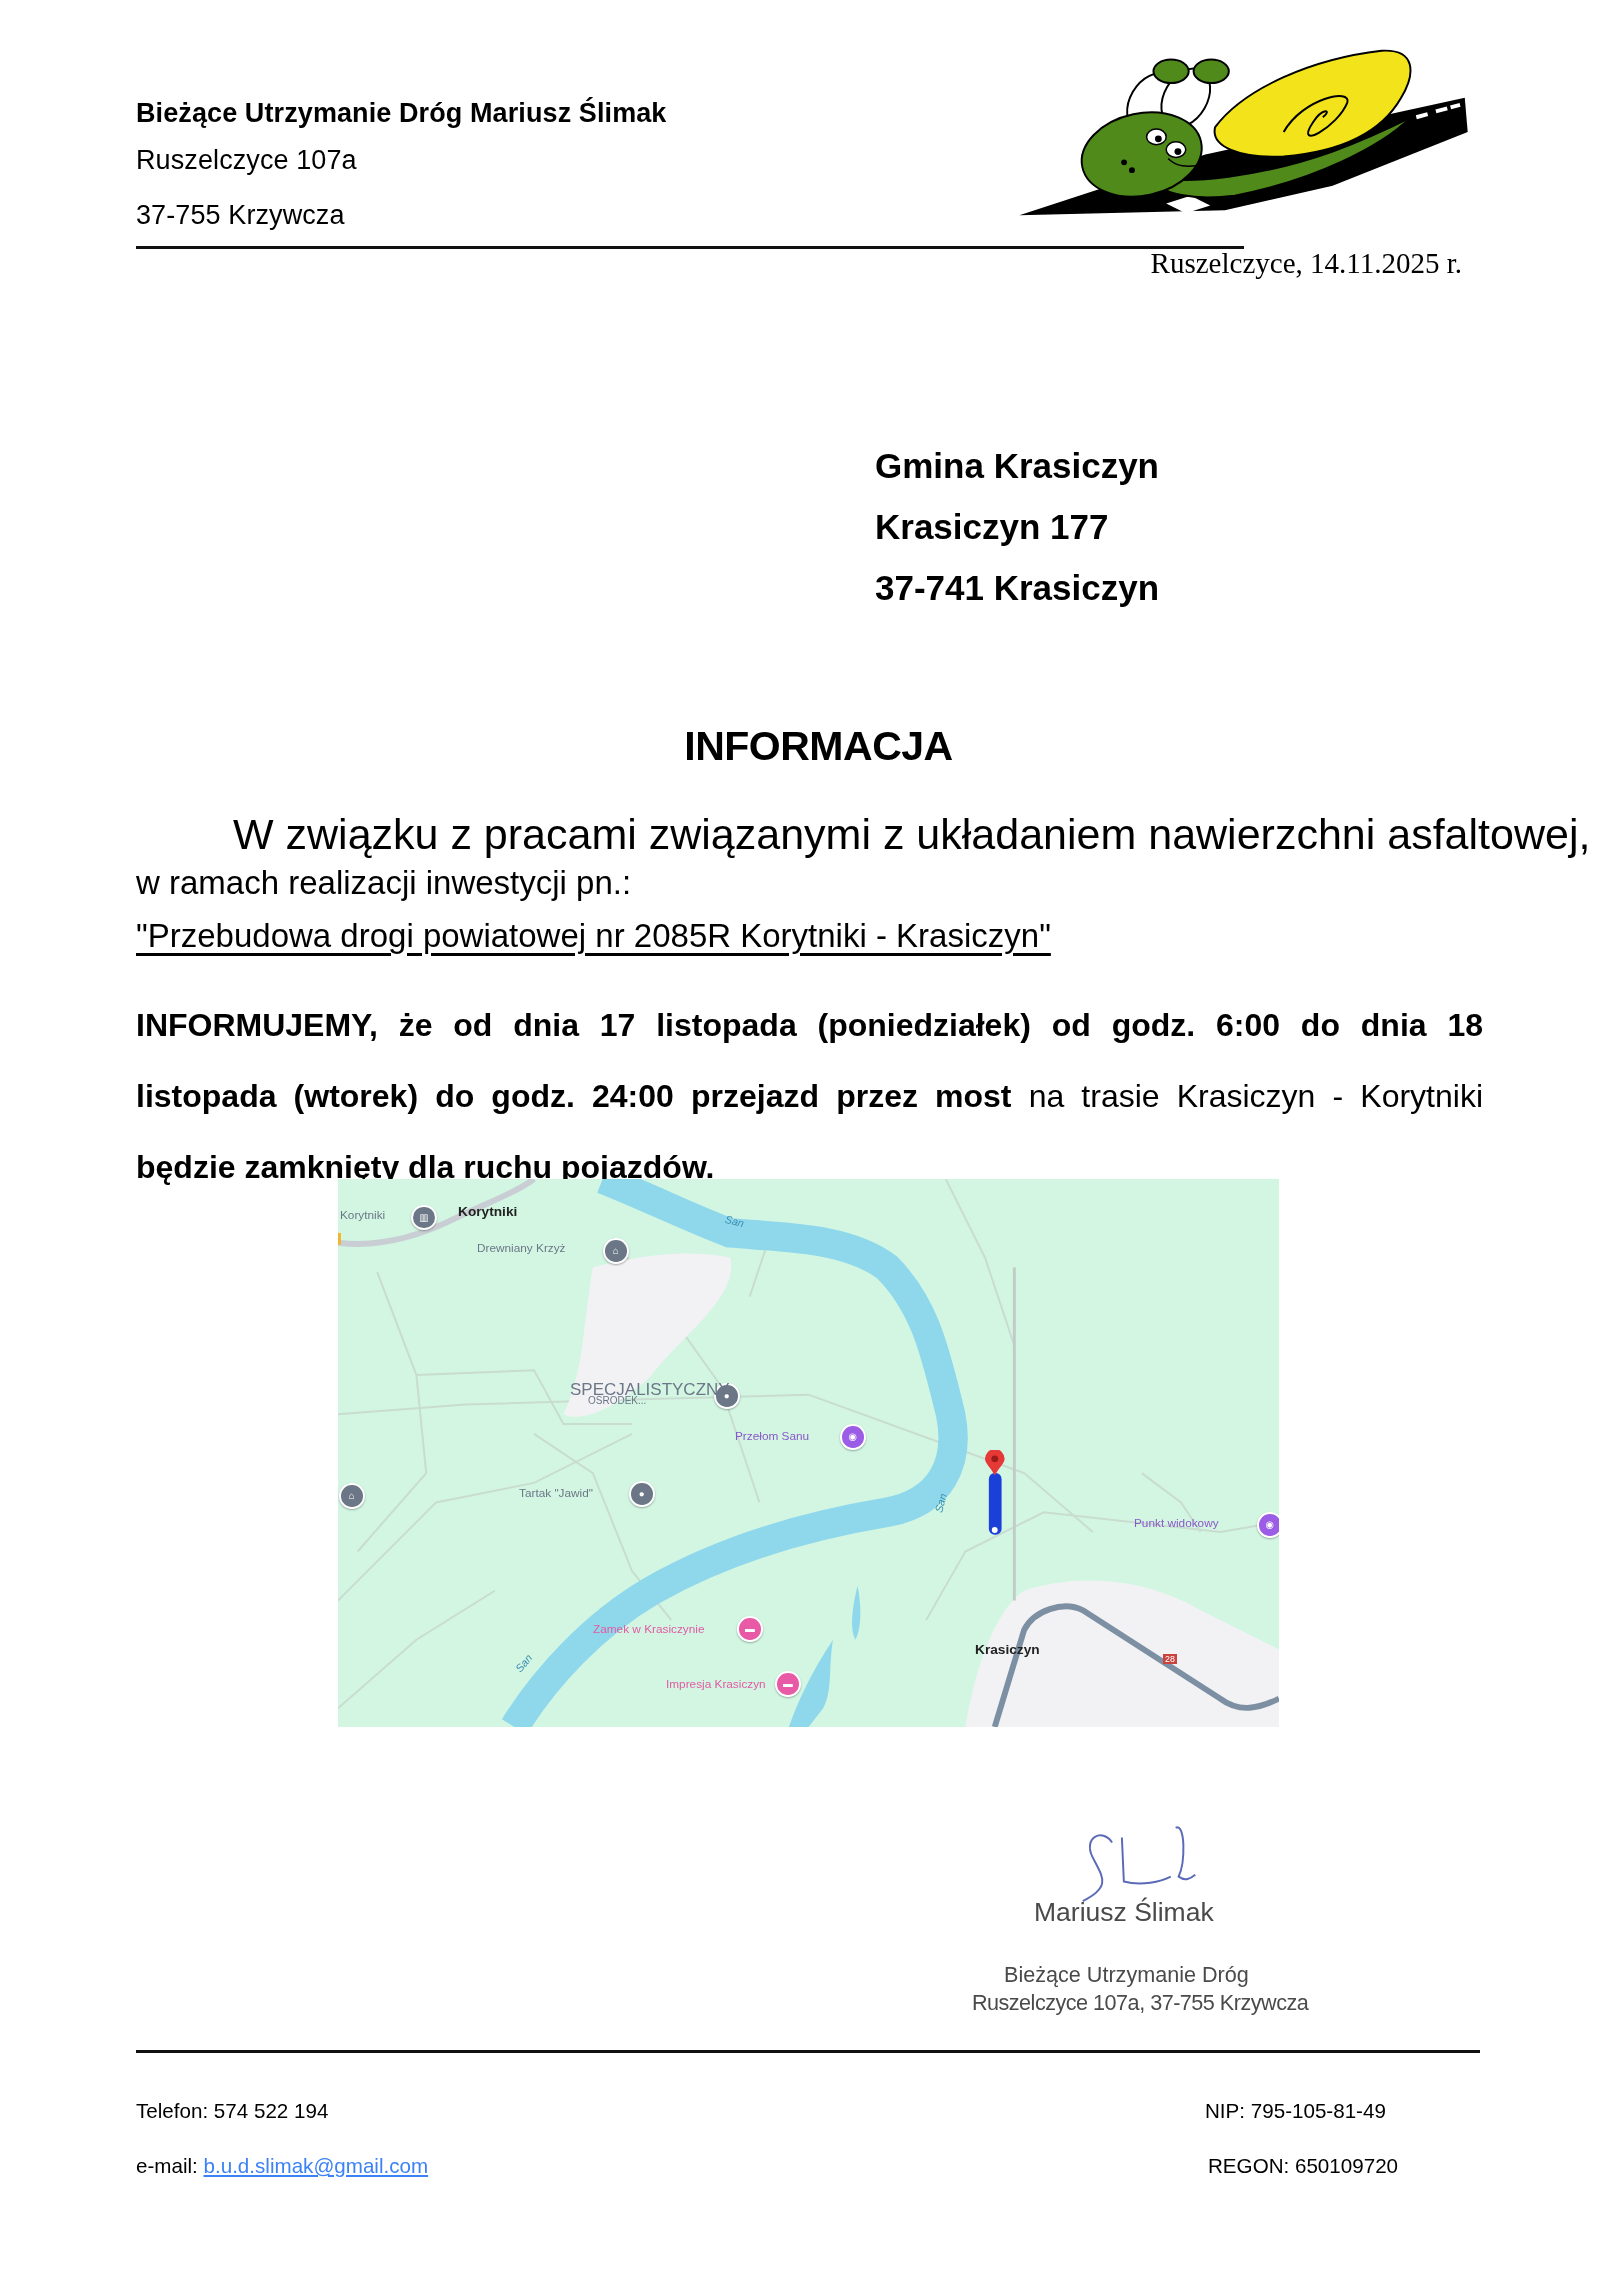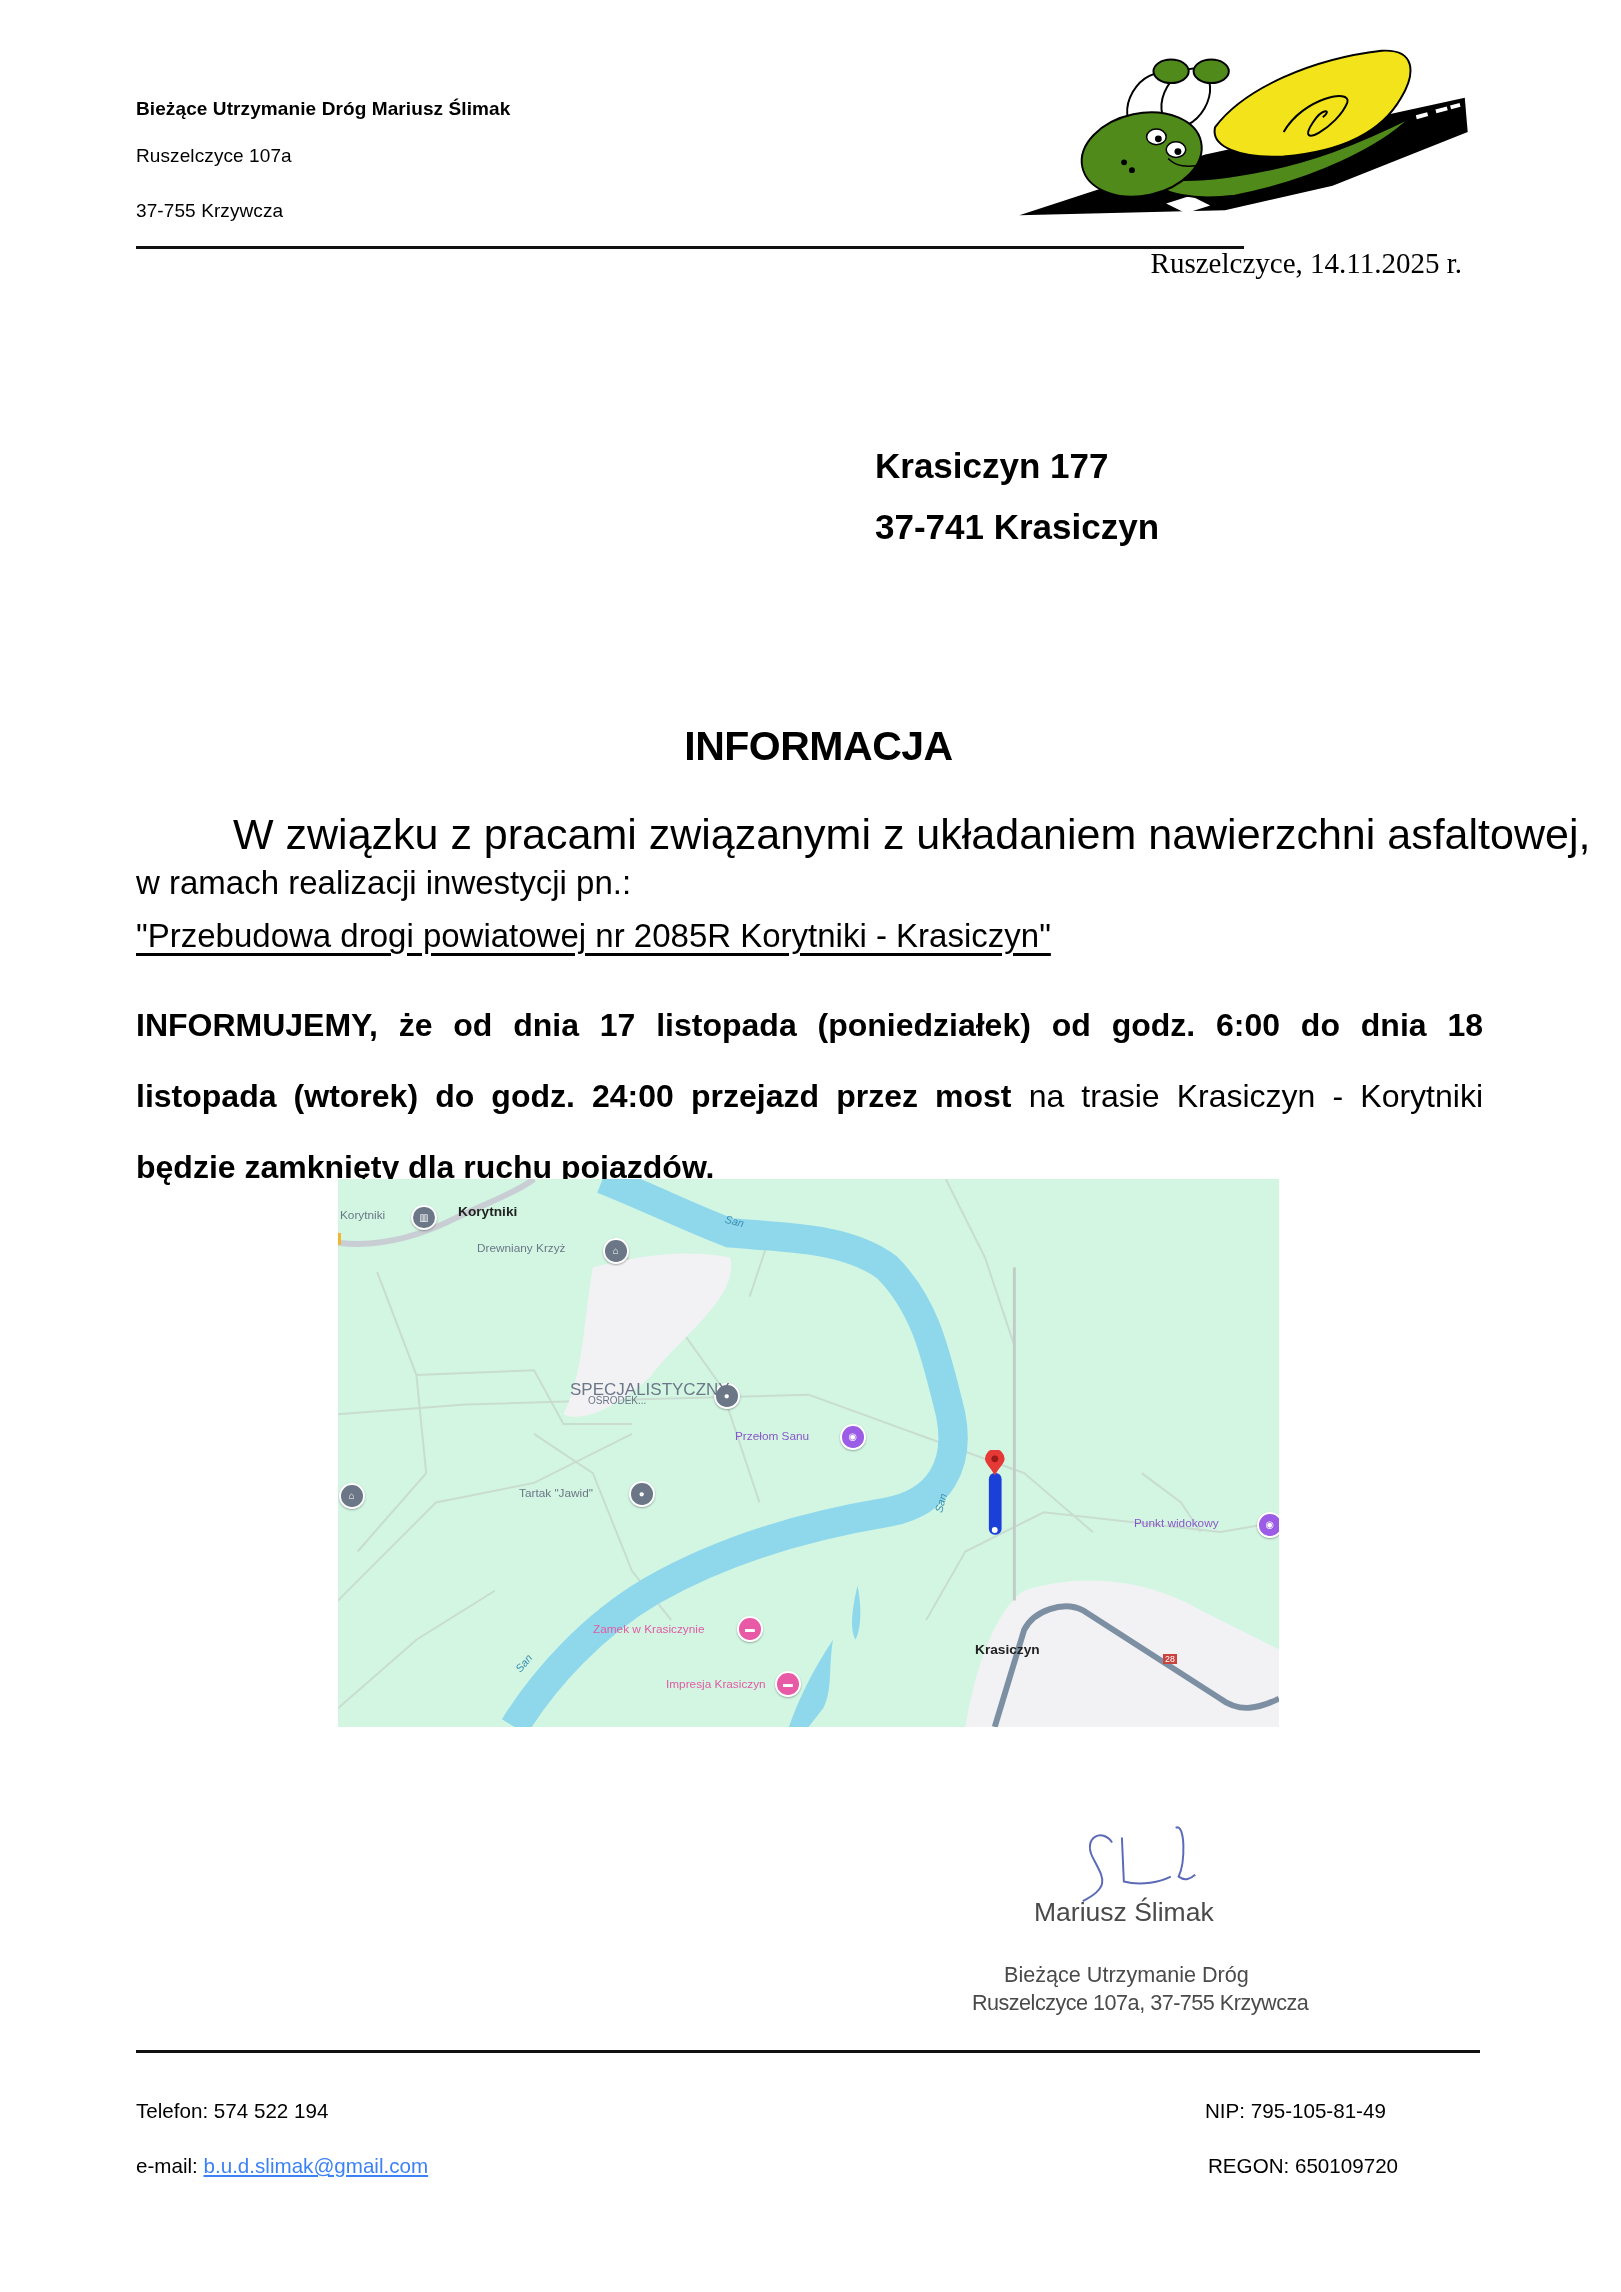--- a/index.html
+++ b/index.html
@@ -2,21 +2,21 @@
 <html><head>
 <meta charset="utf-8">
 <style>
   html, body { margin: 0; padding: 0; background: #ffffff; }
   body { width: 1621px; height: 2293px; position: relative; overflow: hidden; color: #000; }
   .sans { font-family: "Liberation Sans", "DejaVu Sans", sans-serif; }
   .serif { font-family: "Liberation Serif", "DejaVu Serif", serif; }
   .abs { position: absolute; }
 
   
-  .hdr-line { position: absolute; font-size: 19px; left: 136px; letter-spacing: 0.1px; }
+  .hdr-line { position: absolute; font-size: 27px; left: 136px; letter-spacing: 0.1px; }
   .hdr-company { top: 98px; font-weight: bold; }
   .hdr-street { top: 145px; }
   .hdr-city { top: 192px; margin-top: 8px; }
   .hdr-rule { position: absolute; left: 136px; top: 246px; width: 1108px; height: 2.9px; background: #111; }
   .date { position: absolute; top: 247px; right: 159px; font-size: 29px; }
 
   .logo { position: absolute; left: 1019px; top: 39px; width: 451px; height: 186px; }
 
   
   .recipient { position: absolute; left: 875px; top: 435px; font-size: 35px; font-weight: bold; line-height: 61px; }
@@ -83,20 +83,21 @@
     <ellipse cx="160" cy="113" rx="10" ry="8" fill="#fff" stroke="#000" stroke-width="1.5"></ellipse>
     <circle cx="142" cy="102" r="3.5" fill="#000"></circle>
     <circle cx="162" cy="115" r="3.5" fill="#000"></circle>
     <circle cx="107" cy="126" r="3" fill="#000"></circle>
     <circle cx="115" cy="134" r="3" fill="#000"></circle>
     <path d="M152,122 C160,130 170,132 190,128" fill="none" stroke="#000" stroke-width="1.5"></path>
   </svg>
 </div>
 
 <div class="recipient">
+  <div>Gmina Krasiczyn</div>
   <div>Krasiczyn 177</div>
   <div>37-741 Krasiczyn</div>
 </div>
 
 <div class="doc-title">INFORMACJA</div>
 
 <div class="intro-1">W związku z pracami związanymi z układaniem nawierzchni asfaltowej,</div>
 <div class="intro-2">w ramach realizacji  inwestycji pn.:</div>
 <div class="project">"Przebudowa drogi powiatowej nr 2085R Korytniki - Krasiczyn"</div>
 

